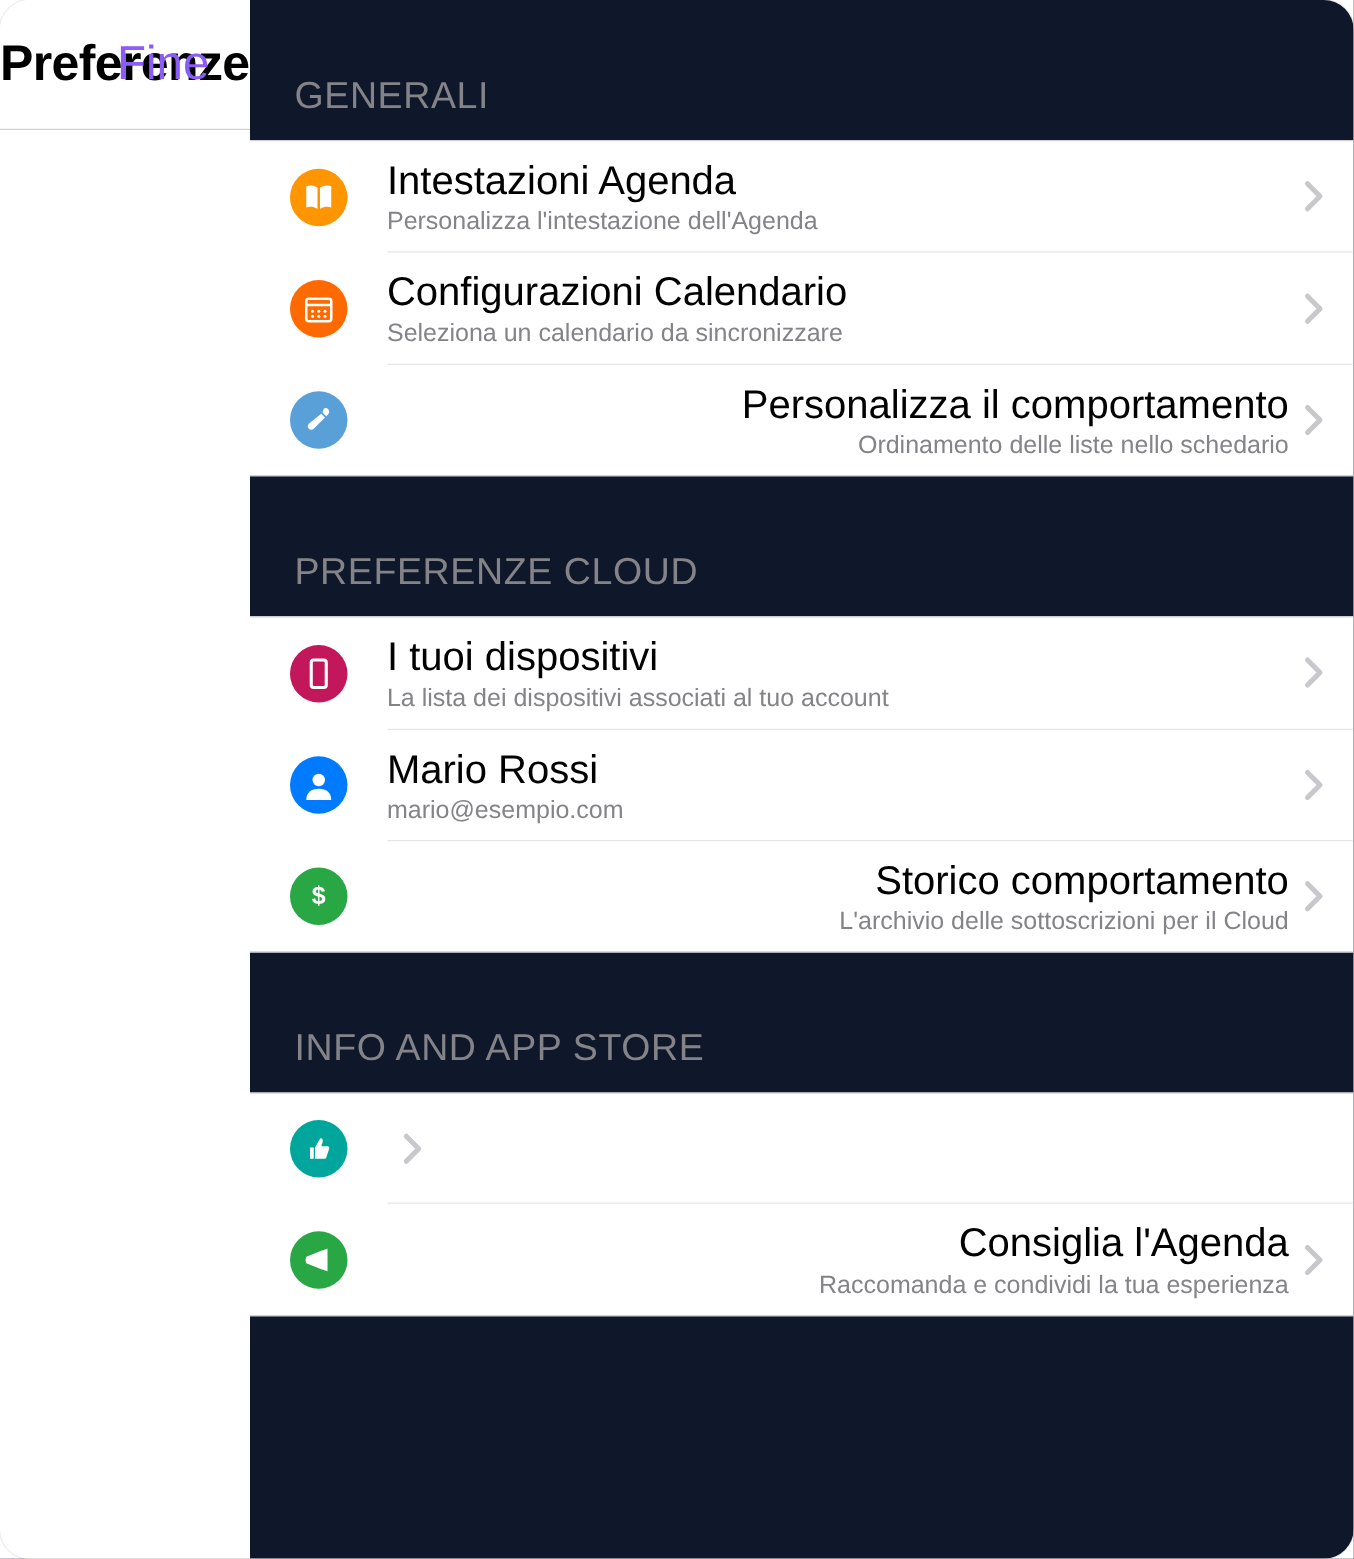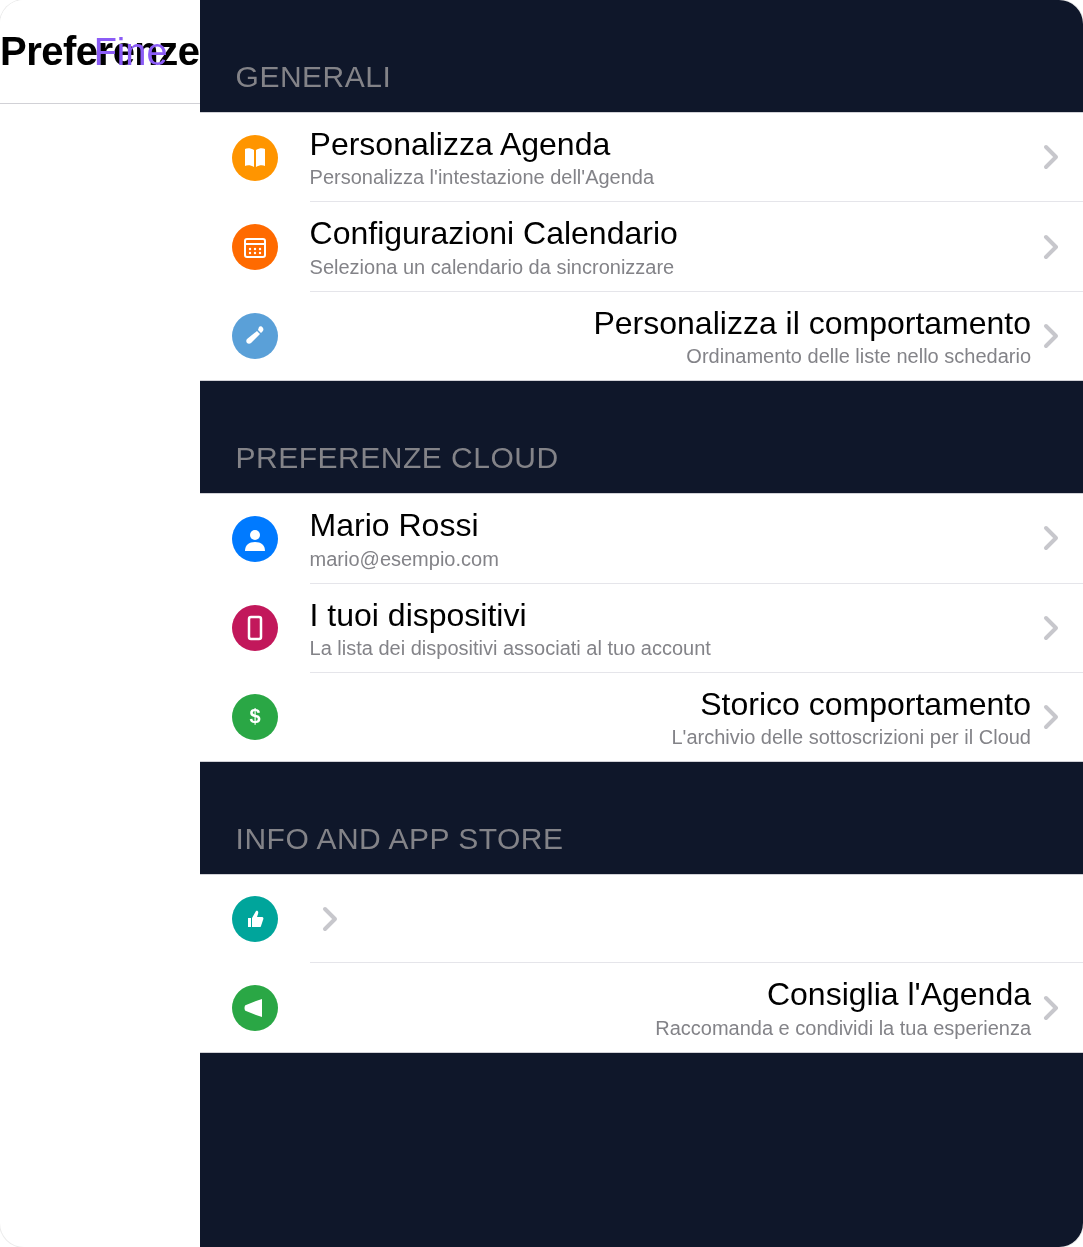--- a/index.html
+++ b/index.html
@@ -149,21 +149,21 @@
 
       <div class="row">
         <div class="row-icon icon-orange">
           <svg width="26" height="22" viewBox="0 0 26 22" fill="none">
             <path d="M3 2C5 1 9 1 12 3V20C9 18 5 18 3 19V2Z" fill="white"></path>
             <path d="M23 2C21 1 17 1 14 3V20C17 18 21 18 23 19V2Z" fill="white"></path>
           </svg>
         </div>
         <div class="row-content">
           <div class="row-texts">
-            <div class="row-title">Personalizza Agenda</div>
+            <div class="row-title">Intestazioni Agenda</div>
             <div class="row-subtitle">Personalizza l'intestazione dell'Agenda</div>
           </div>
           <span class="chevron">
             <svg width="16" height="26" viewBox="0 0 16 26" fill="none">
                 <path d="M3 3L13 13L3 23" stroke="#c7c7cc" stroke-width="4" stroke-linecap="round" stroke-linejoin="round"></path>
               </svg>
           </span>
         </div>
       </div>
 
@@ -211,59 +211,59 @@
           </span>
         </div>
       </div>
 
     </div>
 
     <div class="section-header">Preferenze Cloud</div>
     <div class="section">
 
       <div class="row">
+        <div class="row-icon icon-magenta">
+          <svg width="22" height="28" viewBox="0 0 22 28" fill="none">
+            <rect x="5" y="3" width="12" height="22" rx="2" stroke="white" stroke-width="2.5" fill="none"></rect>
+          </svg>
+        </div>
+        <div class="row-content">
+          <div class="row-texts">
+            <div class="row-title">I tuoi dispositivi</div>
+            <div class="row-subtitle">La lista dei dispositivi associati al tuo account</div>
+          </div>
+          <span class="chevron">
+            <svg width="16" height="26" viewBox="0 0 16 26" fill="none">
+                <path d="M3 3L13 13L3 23" stroke="#c7c7cc" stroke-width="4" stroke-linecap="round" stroke-linejoin="round"></path>
+              </svg>
+          </span>
+        </div>
+      </div>
+
+      <div class="row">
         <div class="row-icon icon-blue">
           <svg width="28" height="28" viewBox="0 0 28 28" fill="none">
             <circle cx="14" cy="10" r="5" fill="white"></circle>
             <path d="M4 26C4 20 8 17 14 17C20 17 24 20 24 26" fill="white"></path>
           </svg>
         </div>
         <div class="row-content">
           <div class="row-texts">
             <div class="row-title">Mario Rossi</div>
             <div class="row-subtitle">mario@esempio.com</div>
           </div>
           <span class="chevron">
             <svg width="16" height="26" viewBox="0 0 16 26" fill="none">
                 <path d="M3 3L13 13L3 23" stroke="#c7c7cc" stroke-width="4" stroke-linecap="round" stroke-linejoin="round"></path>
               </svg>
           </span>
         </div>
       </div>
 
       <div class="row">
-        <div class="row-icon icon-magenta">
-          <svg width="22" height="28" viewBox="0 0 22 28" fill="none">
-            <rect x="5" y="3" width="12" height="22" rx="2" stroke="white" stroke-width="2.5" fill="none"></rect>
-          </svg>
-        </div>
-        <div class="row-content">
-          <div class="row-texts">
-            <div class="row-title">I tuoi dispositivi</div>
-            <div class="row-subtitle">La lista dei dispositivi associati al tuo account</div>
-          </div>
-          <span class="chevron">
-            <svg width="16" height="26" viewBox="0 0 16 26" fill="none">
-                <path d="M3 3L13 13L3 23" stroke="#c7c7cc" stroke-width="4" stroke-linecap="round" stroke-linejoin="round"></path>
-              </svg>
-          </span>
-        </div>
-      </div>
-
-      <div class="row">
         <div class="row-icon icon-green">
           <svg width="26" height="26" viewBox="0 0 26 26" fill="none">
             <text x="13" y="19" font-size="20" font-weight="700" fill="white" text-anchor="middle" font-family="Arial">$</text>
           </svg>
         </div>
         <div class="row-content">
           <div class="row-texts">
             <div class="row-title">Storico comportamento</div>
             <div class="row-subtitle">L'archivio delle sottoscrizioni per il Cloud</div>
           </div>

